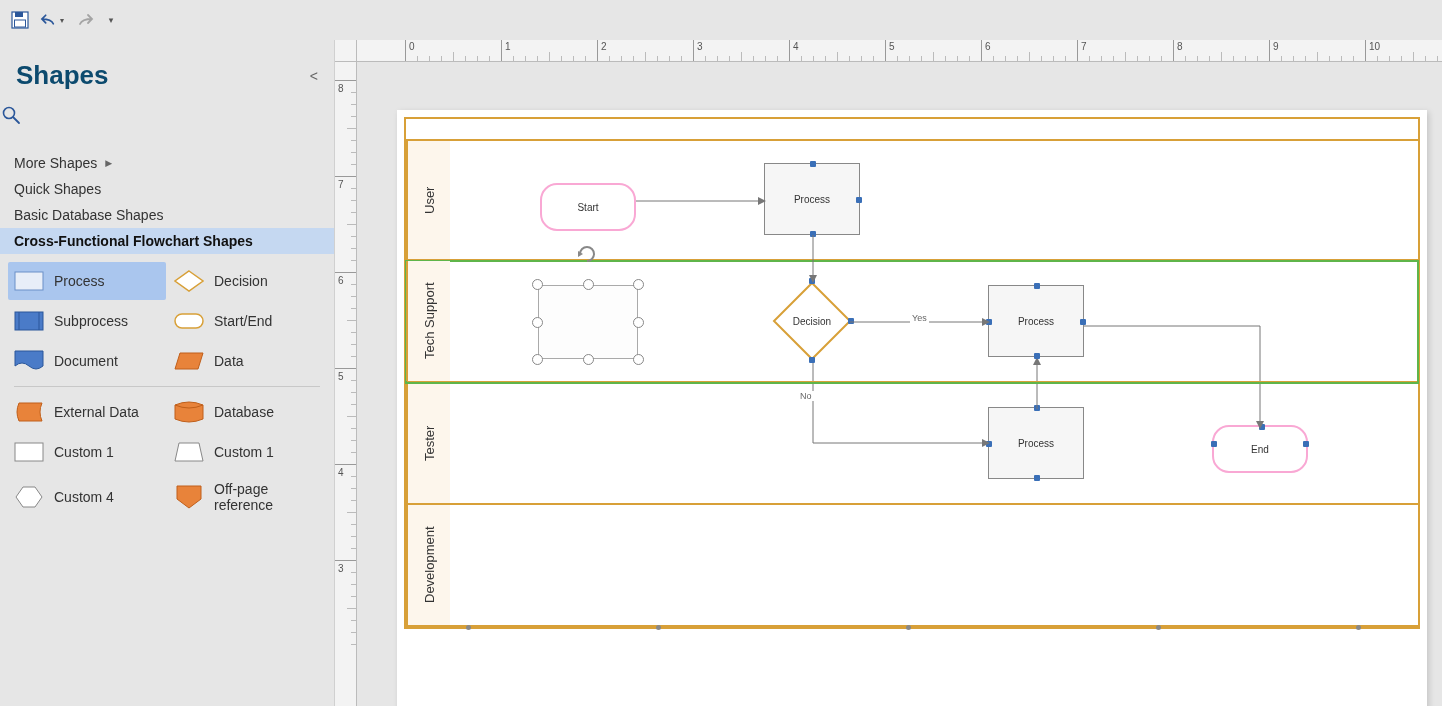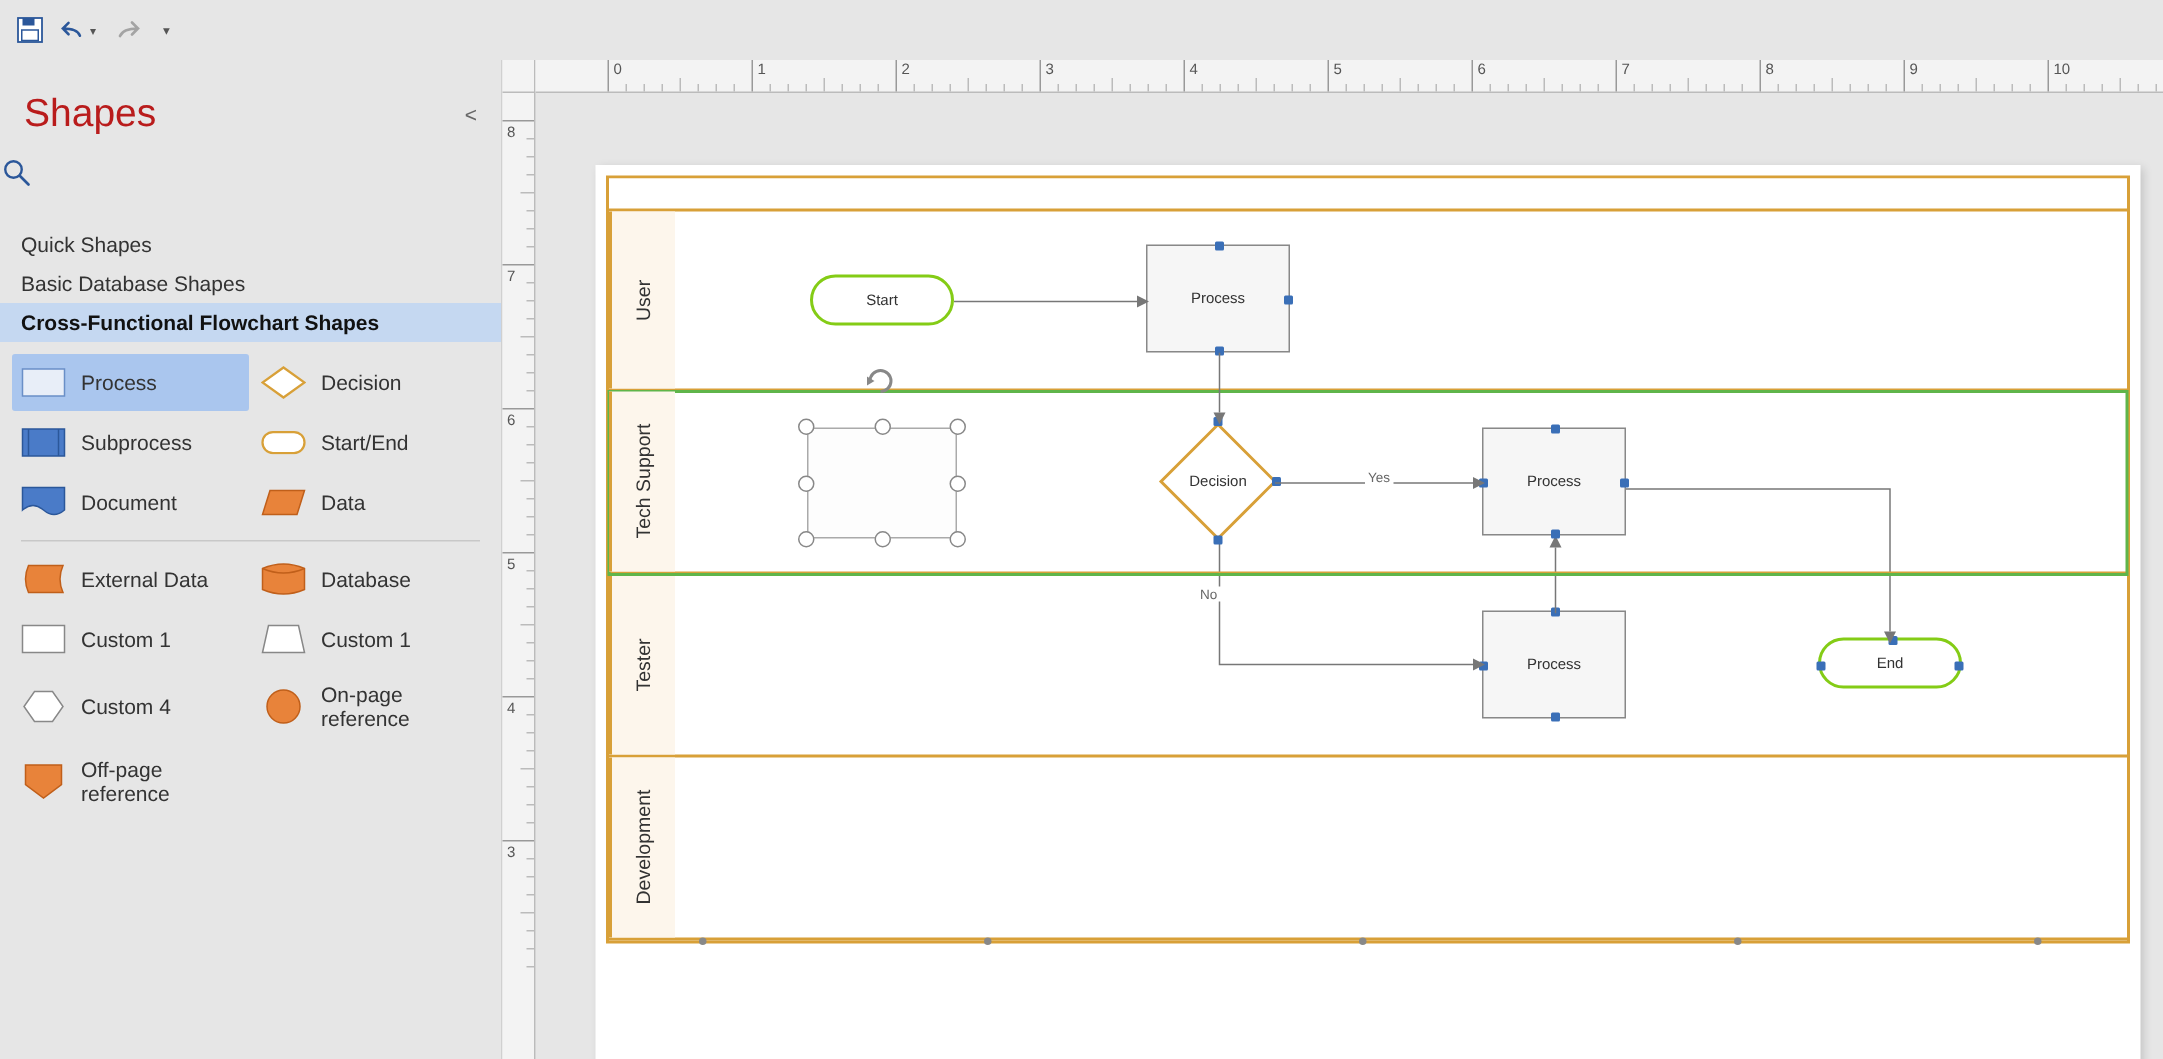--- a/index.html
+++ b/index.html
@@ -44,23 +44,23 @@
     display: flex;
     flex-direction: column;
   }
   .shapes-header {
     display: flex;
     align-items: center;
     justify-content: space-between;
     padding: 20px 16px 8px 16px;
   }
   .shapes-title {
-    color: #b91c1c;
+    color: #0c4a6e;
     font-size: 26px;
-    font-weight: 400;
+    font-weight: 700;
   }
   .collapse-icon {
     color: #666;
     font-size: 14px;
     cursor: pointer;
   }
   .search-row {
     display: flex;
     align-items: center;
     padding: 6px 12px 10px 12px;
@@ -278,22 +278,22 @@
   
   .fc-shape {
     position: absolute;
     font-size: 10px;
     color: #333;
     display: flex;
     align-items: center;
     justify-content: center;
   }
   .fc-terminator {
-    width: 96px; height: 34px;
-    border: 2px solid #84cc16;
+    width: 96px; height: 48px;
+    border: 2px solid #f9a8d4;
     border-radius: 17px;
     background: #fff;
   }
   .fc-process {
     width: 96px; height: 72px;
     border: 1px solid #888;
     background: #f6f6f6;
   }
   .fc-decision {
     width: 80px; height: 80px;
@@ -378,20 +378,24 @@
       <span class="search-icon">
         <svg width="20" height="20" viewBox="0 0 20 20">
             <circle cx="8" cy="8" r="5.5" fill="none" stroke="#2b579a" stroke-width="1.6"></circle>
             <line x1="12.5" y1="12.5" x2="18" y2="18" stroke="#2b579a" stroke-width="1.8" stroke-linecap="round"></line>
           </svg>
       </span>
     </div>
 
     <div class="category-list">
       <div class="cat-item">
+        <span>More Shapes</span>
+        <span class="cat-caret">▶</span>
+      </div>
+      <div class="cat-item">
         <span>Quick Shapes</span>
       </div>
       <div class="cat-item">
         <span>Basic Database Shapes</span>
       </div>
       <div class="cat-item active">
         <span>Cross-Functional Flowchart Shapes</span>
       </div>
     </div>
 
@@ -482,28 +486,20 @@
           </div>
         <span>Custom 1</span>
       </div>
       <div class="shape-item">
         <div class="shape-thumb">
             <svg width="28" height="22">
               <polygon points="8,1 20,1 27,11 20,21 8,21 1,11" fill="#fff" stroke="#888"></polygon>
             </svg>
           </div>
         <span>Custom 4</span>
-      </div>
-      <div class="shape-item">
-        <div class="shape-thumb">
-            <svg width="24" height="24">
-              <circle cx="12" cy="12" r="11" fill="#e8833a" stroke="#c05f1a"></circle>
-            </svg>
-          </div>
-        <span>On-page reference</span>
       </div>
       <div class="shape-item">
         <div class="shape-thumb">
             <svg width="26" height="24">
               <polygon points="1,1 25,1 25,14 13,23 1,14" fill="#e8833a" stroke="#c05f1a"></polygon>
             </svg>
           </div>
         <span>Off-page reference</span>
       </div>
     </div>

